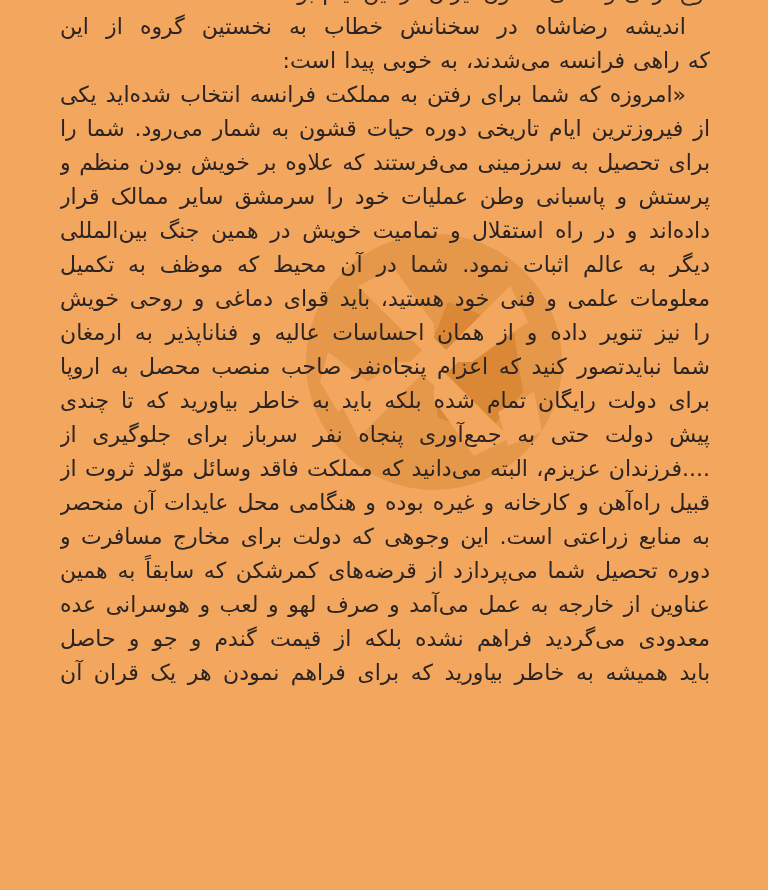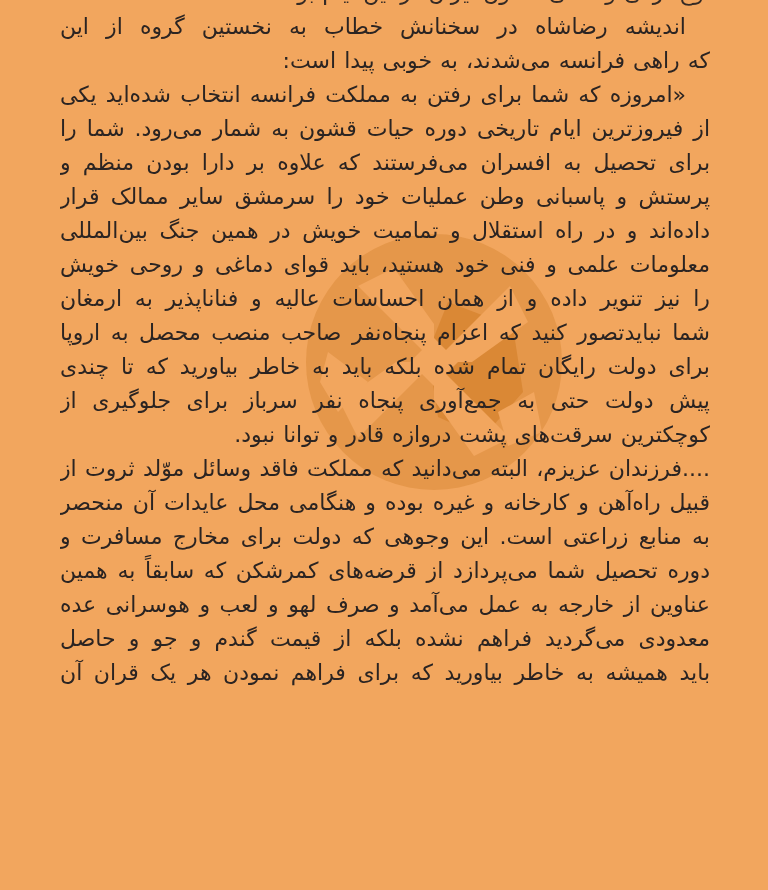--- a/index.html
+++ b/index.html
@@ -74,29 +74,29 @@
       <polygon points="200,180 236,160 244,200 210,214"></polygon>
     </g>
   </svg>
 
   <div class="textcol" id="textcol">
       <div class="line clipped">اوج ترقی و تعالی قشون ایران در این ایام بود</div>
       <div class="line indent">اندیشه رضاشاه در سخنانش خطاب به نخستین گروه از این افسران، هنگامی</div>
       <div class="line short">که راهی فرانسه می‌شدند، به خوبی پیدا است:</div>
       <div class="line indent">«امروزه که شما برای رفتن به مملکت فرانسه انتخاب شده‌اید یکی</div>
       <div class="line">از فیروزترین ایام تاریخی دوره حیات قشون به شمار می‌رود. شما را</div>
-      <div class="line">برای تحصیل به افسران می‌فرستند که علاوه بر دارا بودن منظم و</div>
+      <div class="line">برای تحصیل به سرزمینی می‌فرستند که علاوه بر خویش بودن منظم و</div>
       <div class="line">پرستش و پاسبانی وطن عملیات خود را سرمشق سایر ممالک قرار</div>
       <div class="line">داده‌اند و در راه استقلال و تمامیت خویش در همین جنگ بین‌المللی</div>
+      <div class="line">دیگر به عالم اثبات نمود. شما در آن محیط که موظف به تکمیل</div>
       <div class="line">معلومات علمی و فنی خود هستید، باید قوای دماغی و روحی خویش</div>
       <div class="line">را نیز تنویر داده و از همان احساسات عالیه و فناناپذیر به ارمغان آورید.</div>
       <div class="line">شما نبایدتصور کنید که اعزام پنجاه‌نفر صاحب منصب محصل به اروپا</div>
       <div class="line">برای دولت رایگان تمام شده بلکه باید به خاطر بیاورید که تا چندی</div>
       <div class="line">پیش دولت حتی به جمع‌آوری پنجاه نفر سرباز برای جلوگیری از</div>
-      <div class="line short">کوچکترین سرقت‌های پشت دروازه قادر و توانا نبود.</div>
       <div class="line">....فرزندان عزیزم، البته می‌دانید که مملکت فاقد وسائل موّلد ثروت از</div>
       <div class="line">قبیل راه‌آهن و کارخانه و غیره بوده و هنگامی محل عایدات آن منحصر</div>
       <div class="line">به منابع زراعتی است. این وجوهی که دولت برای مخارج مسافرت و</div>
       <div class="line">دوره تحصیل شما می‌پردازد از قرضه‌های کمرشکن که سابقاً به همین</div>
       <div class="line">عناوین از خارجه به عمل می‌آمد و صرف لهو و لعب و هوسرانی عده</div>
       <div class="line">معدودی می‌گردید فراهم نشده بلکه از قیمت گندم و جو و حاصل</div>
       <div class="line">باید همیشه به خاطر بیاورید که برای فراهم نمودن هر یک قران آن</div>
     </div>
 
 </div>

